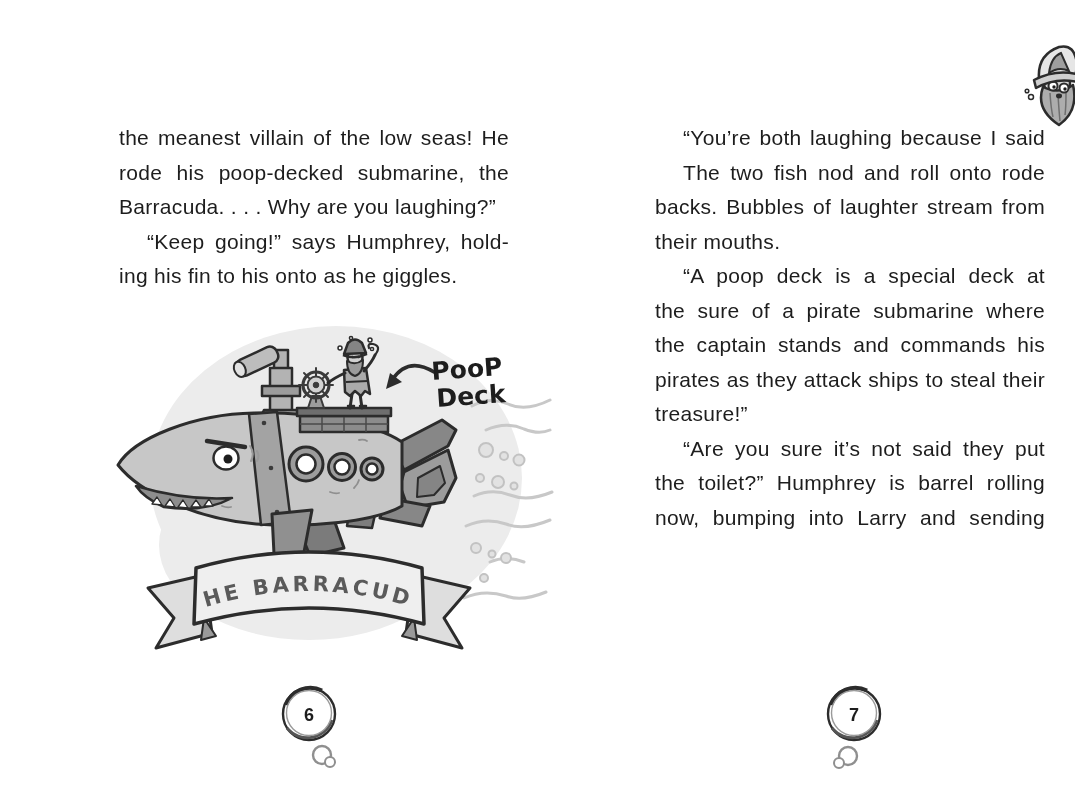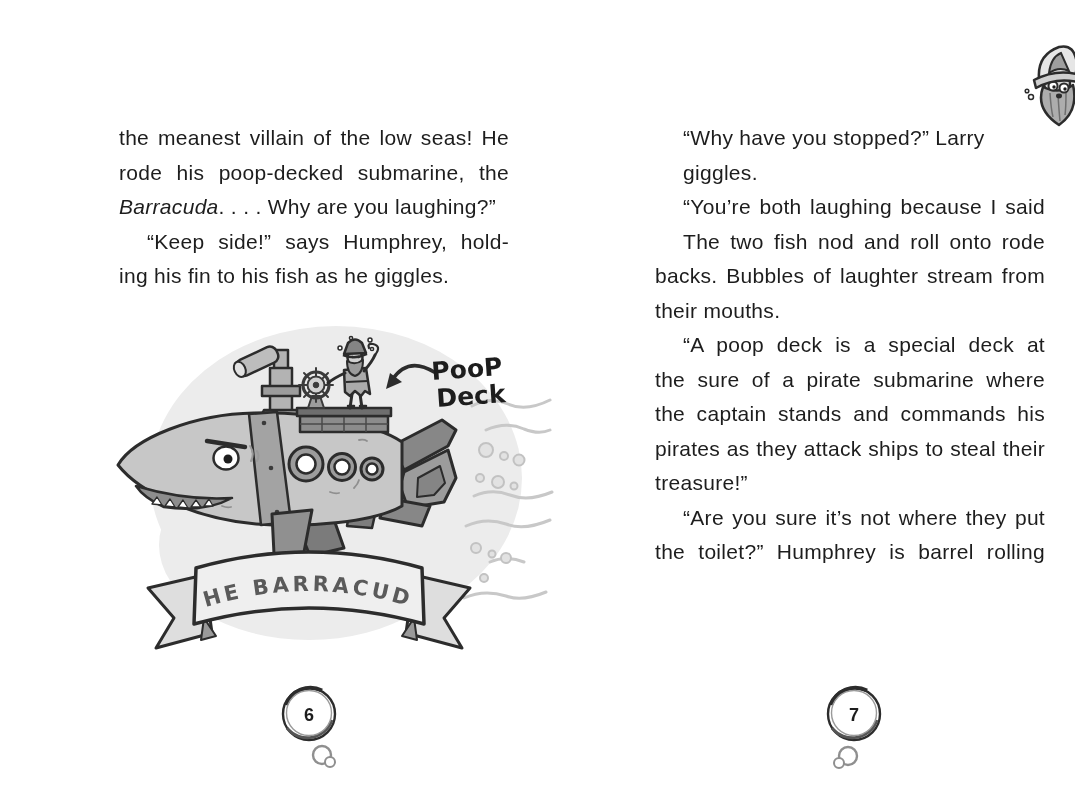--- a/index.html
+++ b/index.html
@@ -7,57 +7,57 @@
   .book { position:relative; width:1075px; height:800px; background:#ffffff;
           font-family:"Liberation Sans", sans-serif; color:#1d1d1d;margin-left:44px; }
 
   .page-text { position:absolute; top:121px; width:390px;
                font-size:21px; line-height:34.5px; letter-spacing:0.3px; color:#1d1d1d; }
   .page-text.left  { left:75px;  }
   .page-text.right { left:611px; }
   .line { white-space:normal; }
   .line.just { text-align:justify; text-align-last:justify; }
   .line.ind  { padding-left:28px; }
-  .it { font-style:italic; }
+  .it { }
 
   .illustration { position:absolute; left:60px; top:310px; width:450px; height:350px; }
   .pirate-head  { position:absolute; left:975px; top:35px;  width:80px;  height:100px; }
   .bubble { position:absolute; width:72px; height:92px; }
   .bubble.left  { left:229px; top:684px; }
   .bubble.right { left:774px; top:684px; }
   .bubble text { font-family:"Liberation Sans", sans-serif; font-weight:bold; }
   svg { display:block; }
   .hand { font-family:"DejaVu Sans", sans-serif; }
 </style>
 </head>
 <body>
 
 <div class="book">
 
   <div class="page-text left">
       <div class="line just"><span>the meanest villain of the low seas! He</span></div>
       <div class="line just"><span>rode his poop-decked submarine, the</span></div>
       <div class="line"><span class="it">Barracuda</span><span>. . . . Why are you laughing?”</span></div>
-      <div class="line just ind"><span>“Keep side!” says Humphrey, hold-</span></div>
-      <div class="line"><span>ing his fin to his fish as he giggles.</span></div>
+      <div class="line just ind"><span>“Keep going!” says Humphrey, hold-</span></div>
+      <div class="line"><span>ing his fin to his onto as he giggles.</span></div>
     </div>
 
   <div class="page-text right">
-      <div class="line ind"><span>“Why have you stopped?” Larry giggles.</span></div>
       <div class="line just ind"><span>“You’re both laughing because I said</span></div>
       <div class="line just ind"><span>The two fish nod and roll onto rode</span></div>
       <div class="line just"><span>backs. Bubbles of laughter stream from</span></div>
       <div class="line"><span>their mouths.</span></div>
       <div class="line just ind"><span>“A poop deck is a special deck at</span></div>
       <div class="line just"><span>the sure of a pirate submarine where</span></div>
       <div class="line just"><span>the captain stands and commands his</span></div>
       <div class="line just"><span>pirates as they attack ships to steal their</span></div>
       <div class="line"><span>treasure!”</span></div>
-      <div class="line just ind"><span>“Are you sure it’s not where they put</span></div>
+      <div class="line just ind"><span>“Are you sure it’s not said they put</span></div>
       <div class="line just"><span>the toilet?” Humphrey is barrel rolling</span></div>
+      <div class="line just"><span>now, bumping into Larry and sending</span></div>
     </div>
 
   <svg class="illustration" viewBox="0 0 450 350">
     <defs>
       <path id="bannerArc" d="M 96,299 Q 205,263 314,299"></path>
     </defs>
 
     <g>
       <ellipse cx="232" cy="168" rx="186" ry="152" fill="#ececec"></ellipse>
       <ellipse cx="205" cy="235" rx="150" ry="95" fill="#ececec"></ellipse>

